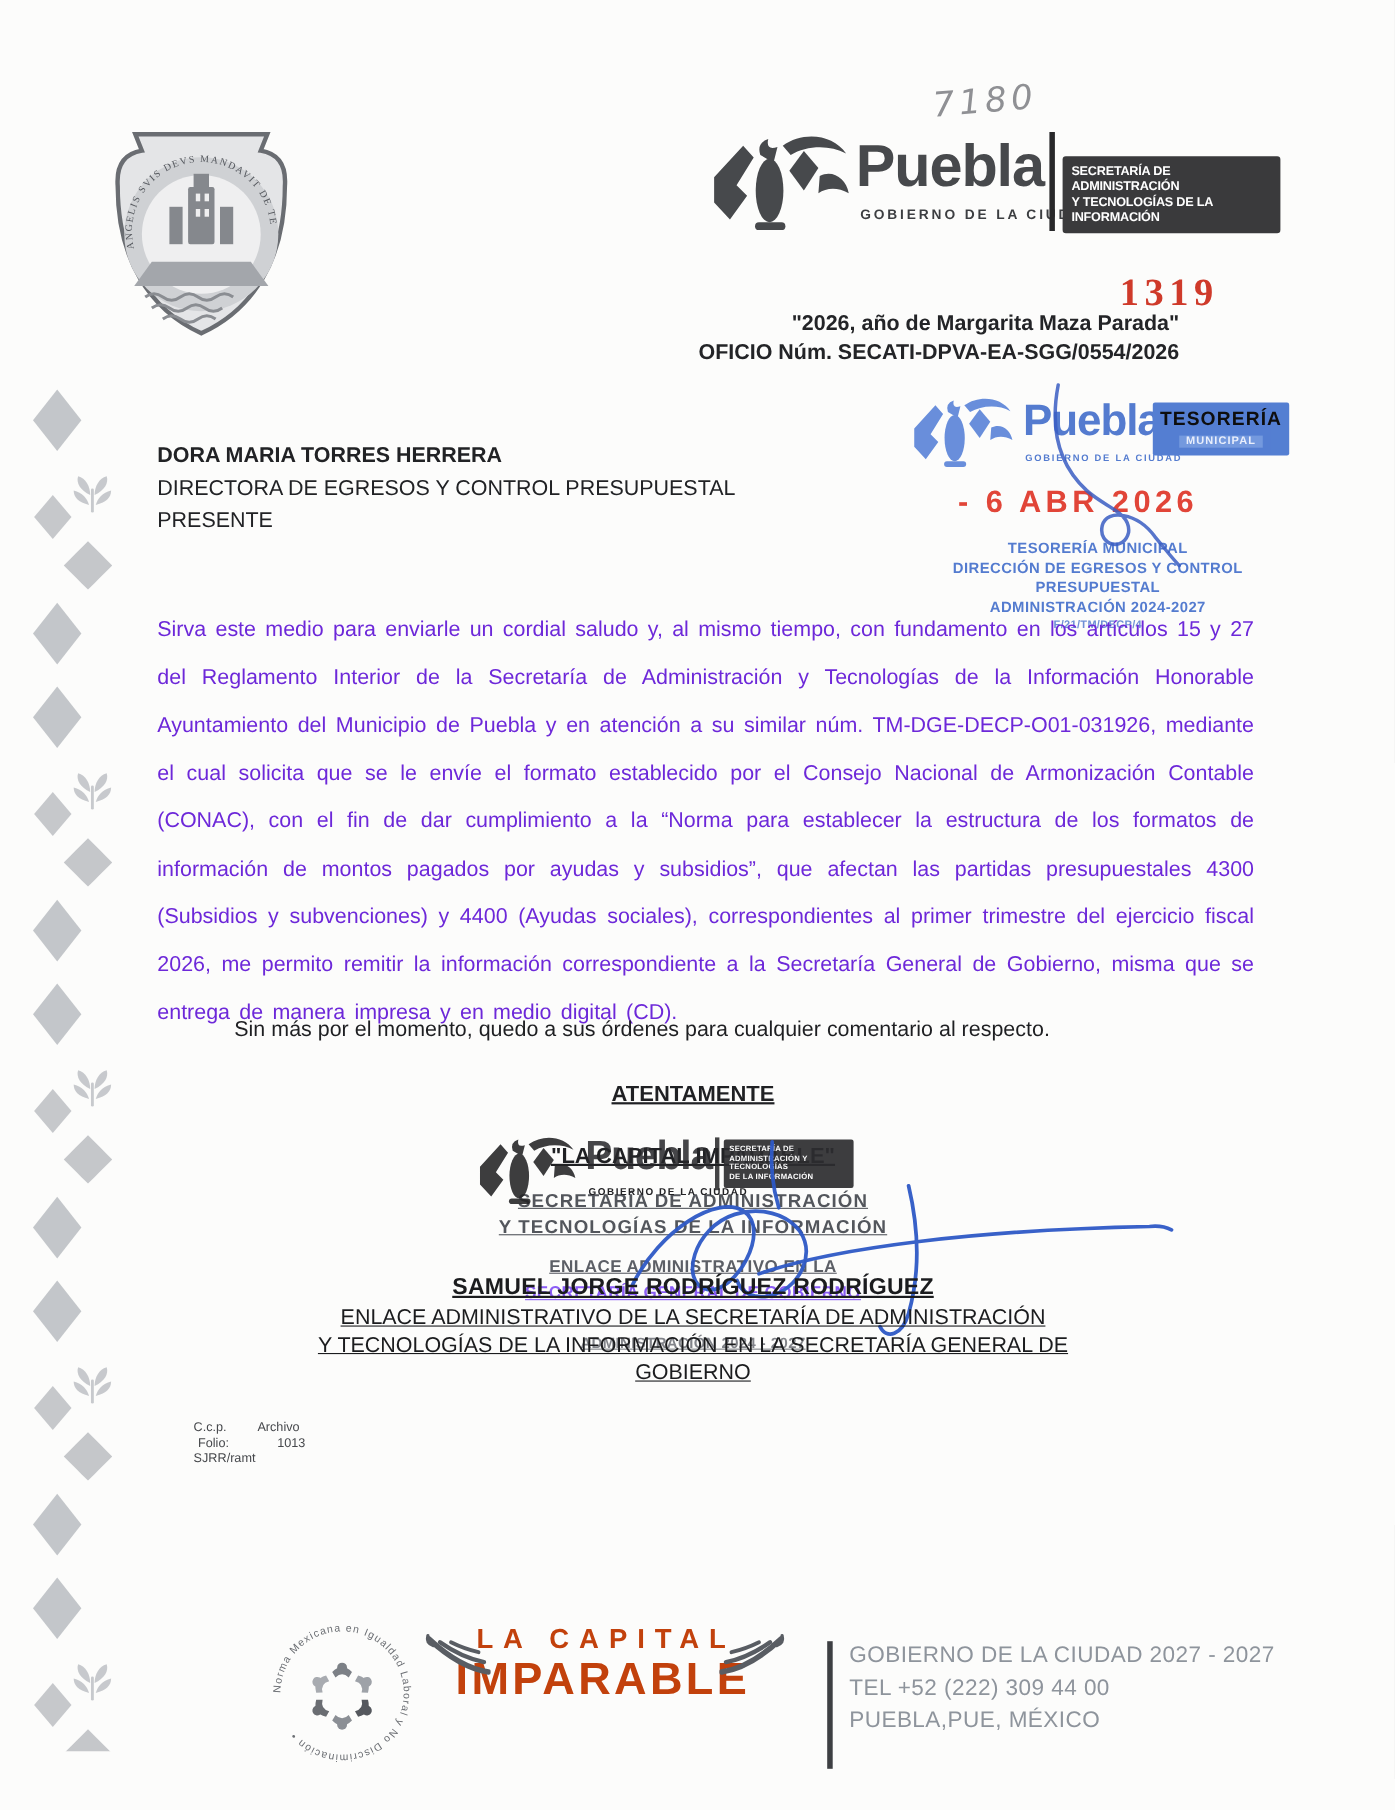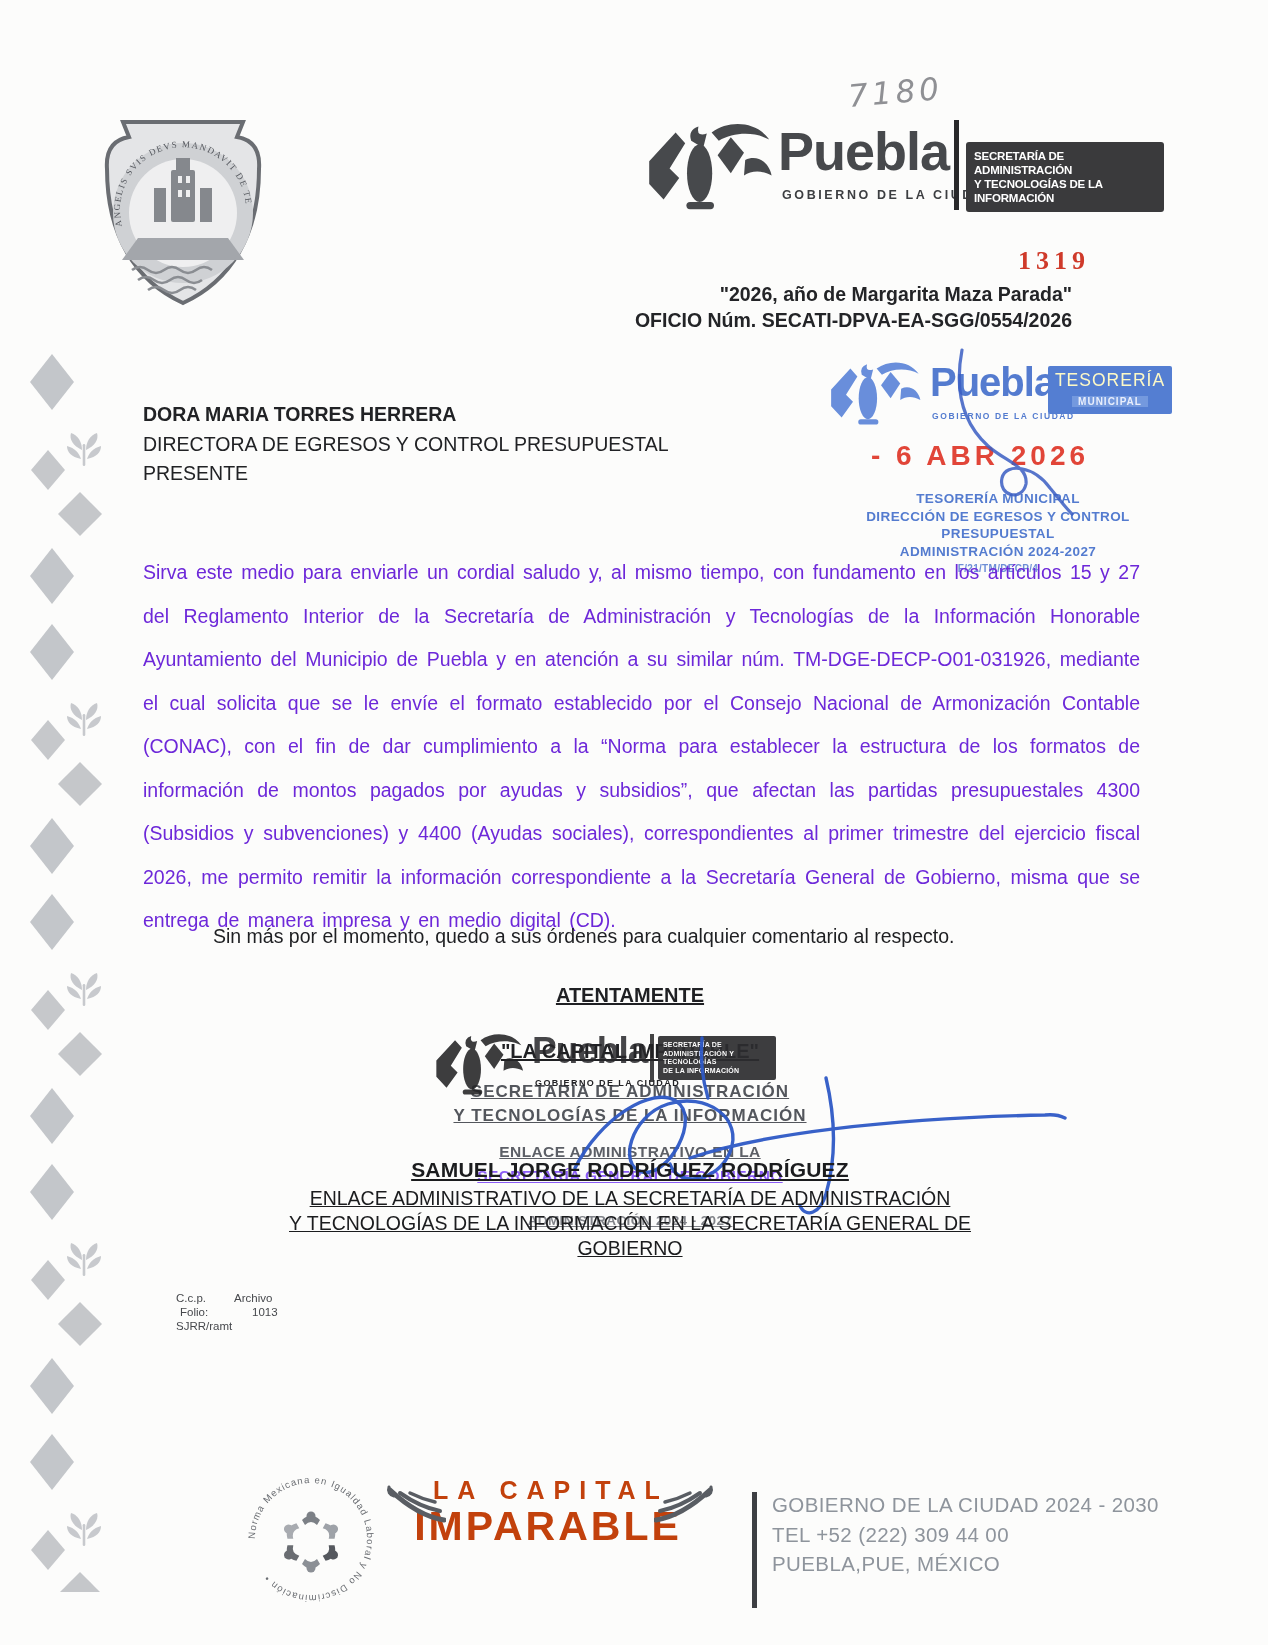--- a/index.html
+++ b/index.html
@@ -7,21 +7,21 @@
   body { font-family:"Liberation Sans", sans-serif; }
   .page { position:relative; width:1268px; height:1645px; margin:0 auto;
           background:#fcfcfb; overflow:hidden; color:#1f2023; }
   .abs { position:absolute; }
 
   
   .hand-number { left:848px; top:74px; font-family:"DejaVu Sans", sans-serif;
           font-style:italic; font-size:31px; color:#8f9094; letter-spacing:4px;
           transform:rotate(-5deg); }
   .folio-red { left:1018px; top:246px; font-family:"Liberation Serif", serif;
-          font-weight:bold; font-size:26px; color:#cf3a2a; letter-spacing:5px; }
+          font-weight:bold; font-size:35px; color:#cf3a2a; letter-spacing:5px; }
 
   
   .hdr-group { left:636px; top:112px; width:540px; height:110px; }
   .hdr-mark { left:2px; top:6px; }
   .hdr-brand { left:142px; top:8px; font-size:54px; font-weight:bold; color:#47494c; letter-spacing:-1px; }
   .hdr-brand-sub { left:146px; top:76px; font-size:12.5px; font-weight:bold; color:#3c3e41; letter-spacing:2.6px; }
   .hdr-bar { left:318px; top:8px; width:5px; height:90px; background:#28282a; }
   .hdr-badge { left:330px; top:30px; width:198px; background:#3a3a3c; color:#fff;
           padding:7px 8px; border-radius:3px; font-weight:bold; font-size:11.5px;
           line-height:14px; letter-spacing:-0.2px; text-align:left; }
@@ -29,21 +29,21 @@
   .year-line { left:300px; top:281px; width:772px; text-align:right;
           font-weight:bold; font-size:19.5px; line-height:26px; color:#232427; }
 
   
   .rstamp { left:820px; top:354px; width:356px; height:232px; opacity:.94; }
   .rs-mark { left:2px; top:4px; }
   .rs-brand { left:110px; top:6px; font-size:40px; font-weight:bold; color:#4a74cd; letter-spacing:-1px; filter:blur(.3px); }
   .rs-brand-sub { left:112px; top:57px; font-size:8.5px; font-weight:bold; color:#4a74cd; letter-spacing:1.6px; }
   .rs-box { left:228px; top:12px; width:124px; height:48px; background:#4a77d0; border-radius:2px;
           text-align:center; filter:blur(.3px); }
-  .rs-box-l1 { display:block; margin-top:4px; color:#fef9c3; font-weight:normal; font-size:17.5px; letter-spacing:1px; }
+  .rs-box-l1 { display:block; margin-top:4px; color:#000000; font-weight:bold; font-size:17.5px; letter-spacing:1px; }
   .rs-box-l2 { display:inline-block; margin-top:1px; color:#e8eefc; background:#6c93dd;
           font-weight:bold; font-size:10px; letter-spacing:1px; padding:0 6px; }
   .rs-date { left:0; top:86px; width:320px; text-align:center; color:#e03a2c;
           font-weight:bold; font-size:28px; letter-spacing:4px; }
   .rs-lines { left:0; top:136px; width:356px; text-align:center; color:#4a74cd;
           font-weight:bold; font-size:13.5px; line-height:17.5px; letter-spacing:.4px; filter:blur(.2px); }
   .rs-line5 { font-size:10px; opacity:.85; letter-spacing:.3px; }
 
   
   .recipient { left:143px; top:400px; font-size:19.5px; line-height:29.5px; color:#212225; }
@@ -320,18 +320,18 @@
       </svg>
     <svg class="cap-wing right" width="60" height="40" viewBox="0 0 60 40">
         <use href="#wingshape"></use>
       </svg>
     <div class="cap-l1">LA CAPITAL</div>
     <div class="cap-l2">IMPARABLE</div>
   </div>
 
   <div class="abs foot-bar"></div>
   <div class="abs foot-addr">
-    <div>GOBIERNO DE LA CIUDAD 2024 - 2030</div>
+    <div>GOBIERNO DE LA CIUDAD 2027 - 2027</div>
     <div>TEL +52 (222) 309 44 00</div>
     <div>PUEBLA,PUE, MÉXICO</div>
   </div>
 
 </div>
 
 </body></html>

